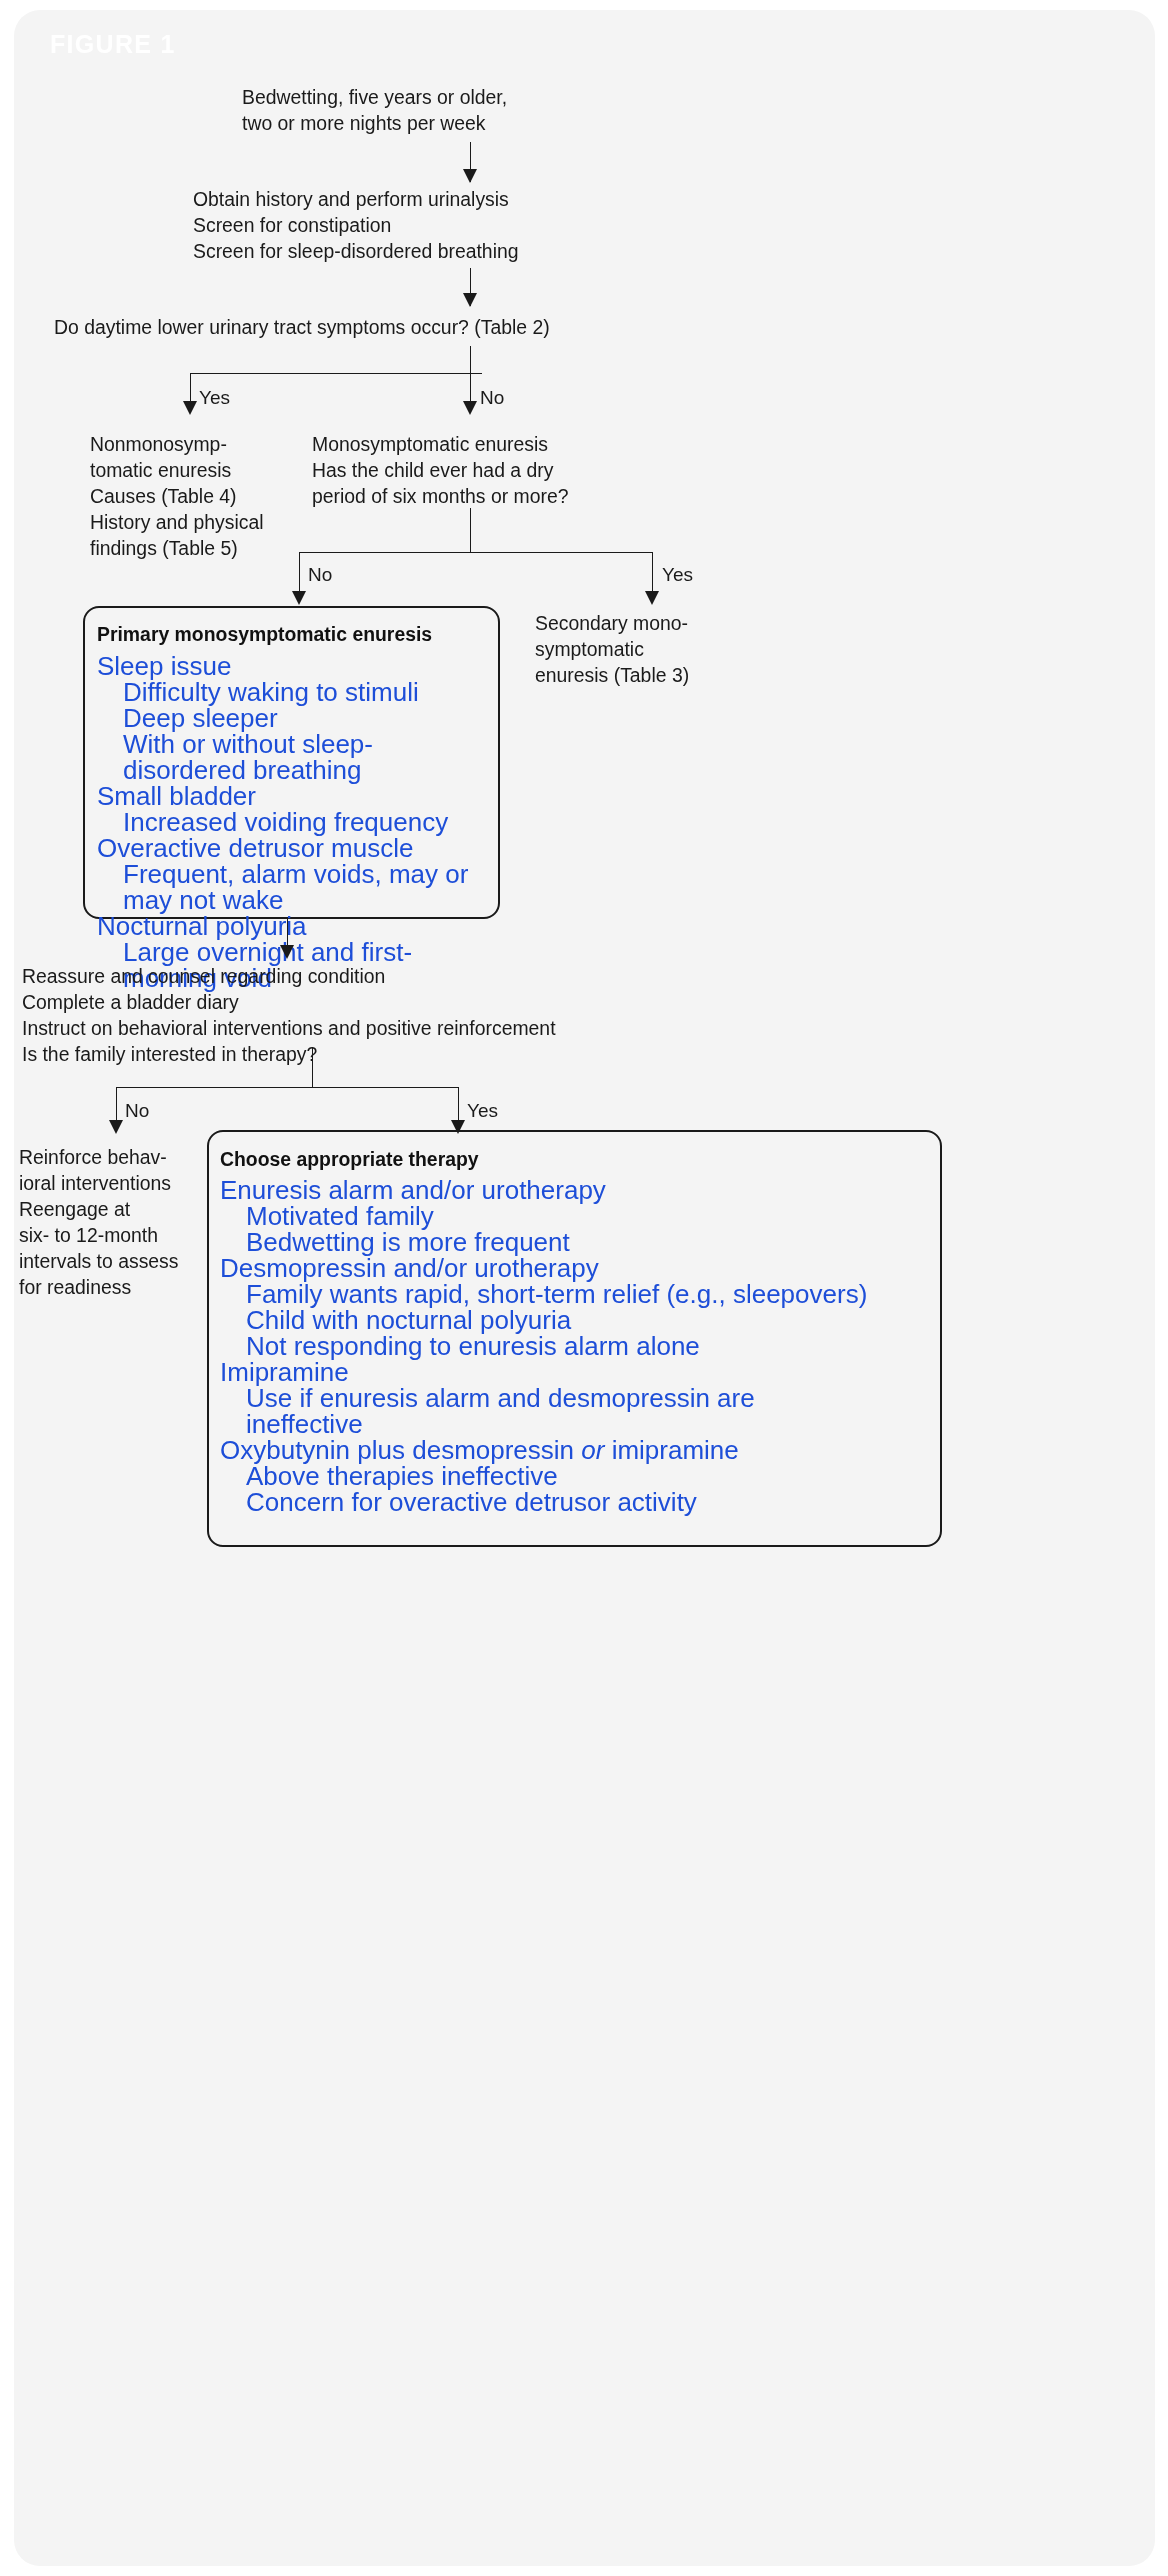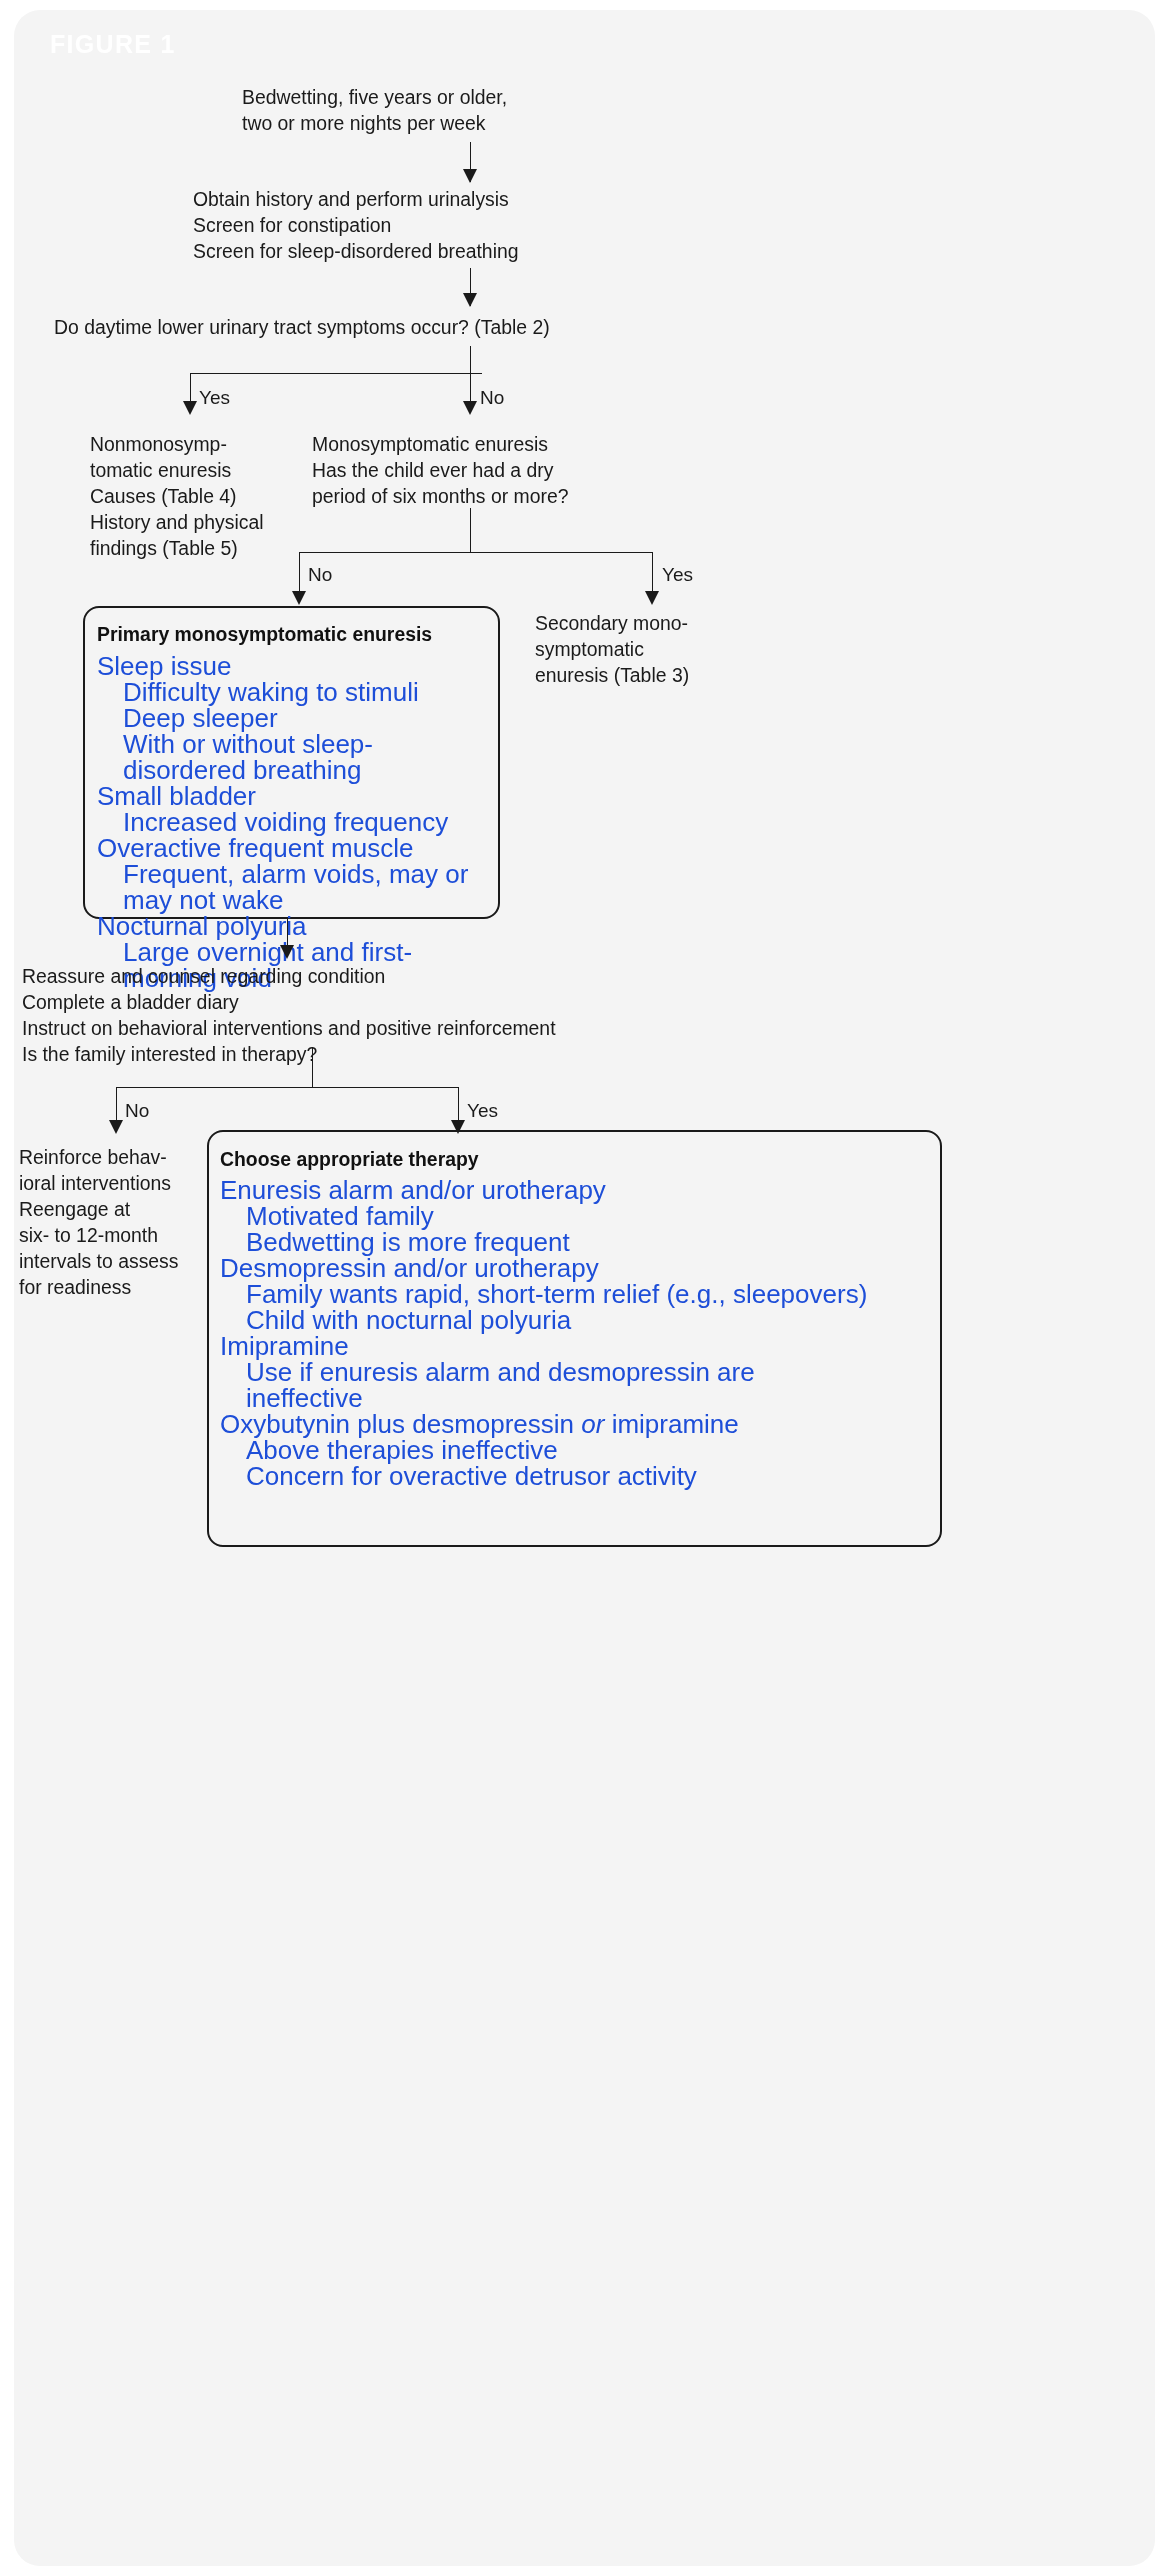--- a/index.html
+++ b/index.html
@@ -152,21 +152,21 @@
 
   <div class="rbox" style="left:69px; top:596px; width:417px; height:313px;"></div>
   <div class="rbox-title" style="left:83px; top:613px;">Primary monosymptomatic enuresis</div>
   <ul class="rlist" id="primary-list" style="left:83px; top:643px; width:397px;">
       <li class="lvl1">Sleep issue</li>
       <li class="lvl2">Difficulty waking to stimuli</li>
       <li class="lvl2">Deep sleeper</li>
       <li class="lvl2">With or without sleep-disordered breathing</li>
       <li class="lvl1">Small bladder</li>
       <li class="lvl2">Increased voiding frequency</li>
-      <li class="lvl1">Overactive frequent muscle</li>
+      <li class="lvl1">Overactive detrusor muscle</li>
       <li class="lvl2">Frequent, alarm voids, may or may not wake</li>
       <li class="lvl1">Nocturnal polyuria</li>
       <li class="lvl2">Large overnight and first-morning void</li>
     </ul>
 
   <div class="vline" style="left:273px; top:908px; height:38px;"></div>
   <div class="arrowhead" style="left:266px; top:935px;"></div>
 
   <div class="node" style="left:8px; top:953px; width:794px;">Reassure and counsel regarding condition
 Complete a bladder diary
@@ -192,20 +192,21 @@
 
   <div class="rbox" style="left:193px; top:1120px; width:735px; height:417px;"></div>
   <div class="rbox-title" style="left:206px; top:1138px;">Choose appropriate therapy</div>
   <ul class="rlist" id="therapy-list" style="left:206px; top:1167px; width:715px;">
       <li class="lvl1">Enuresis alarm and/or urotherapy</li>
       <li class="lvl2">Motivated family</li>
       <li class="lvl2">Bedwetting is more frequent</li>
       <li class="lvl1">Desmopressin and/or urotherapy</li>
       <li class="lvl2">Family wants rapid, short-term relief (e.g., sleepovers)</li>
       <li class="lvl2">Child with nocturnal polyuria</li>
+      <li class="lvl2">Not responding to enuresis alarm alone</li>
       <li class="lvl1">Imipramine</li>
       <li class="lvl2">Use if enuresis alarm and desmopressin are
 ineffective</li>
       <li class="lvl1">Oxybutynin plus desmopressin <span class="ital">or</span> imipramine</li>
       <li class="lvl2">Above therapies ineffective</li>
       <li class="lvl2">Concern for overactive detrusor activity</li>
     </ul>
 
 </div>
 

